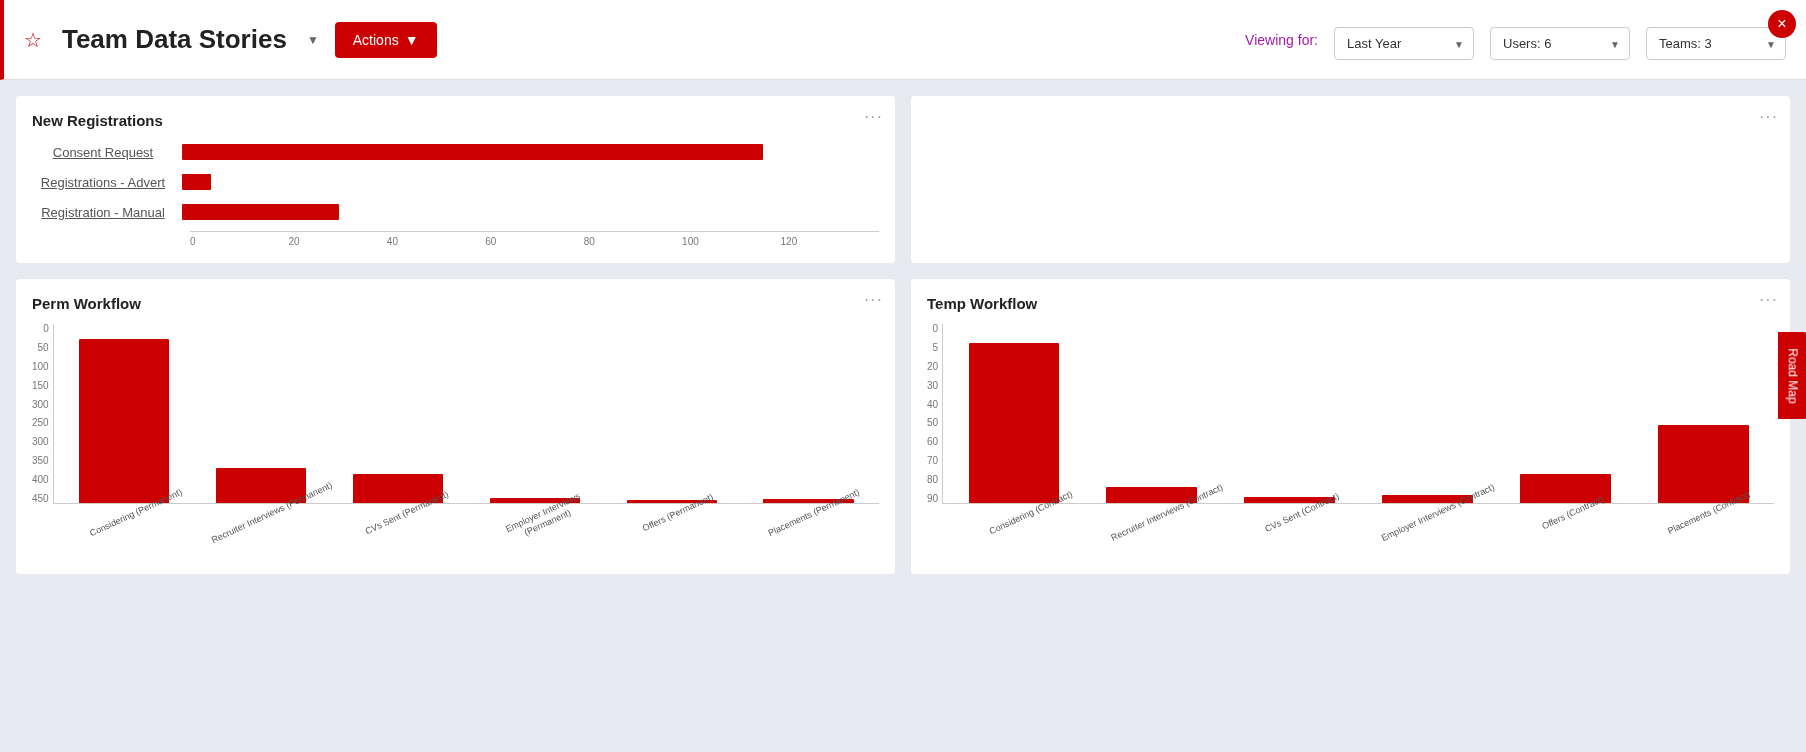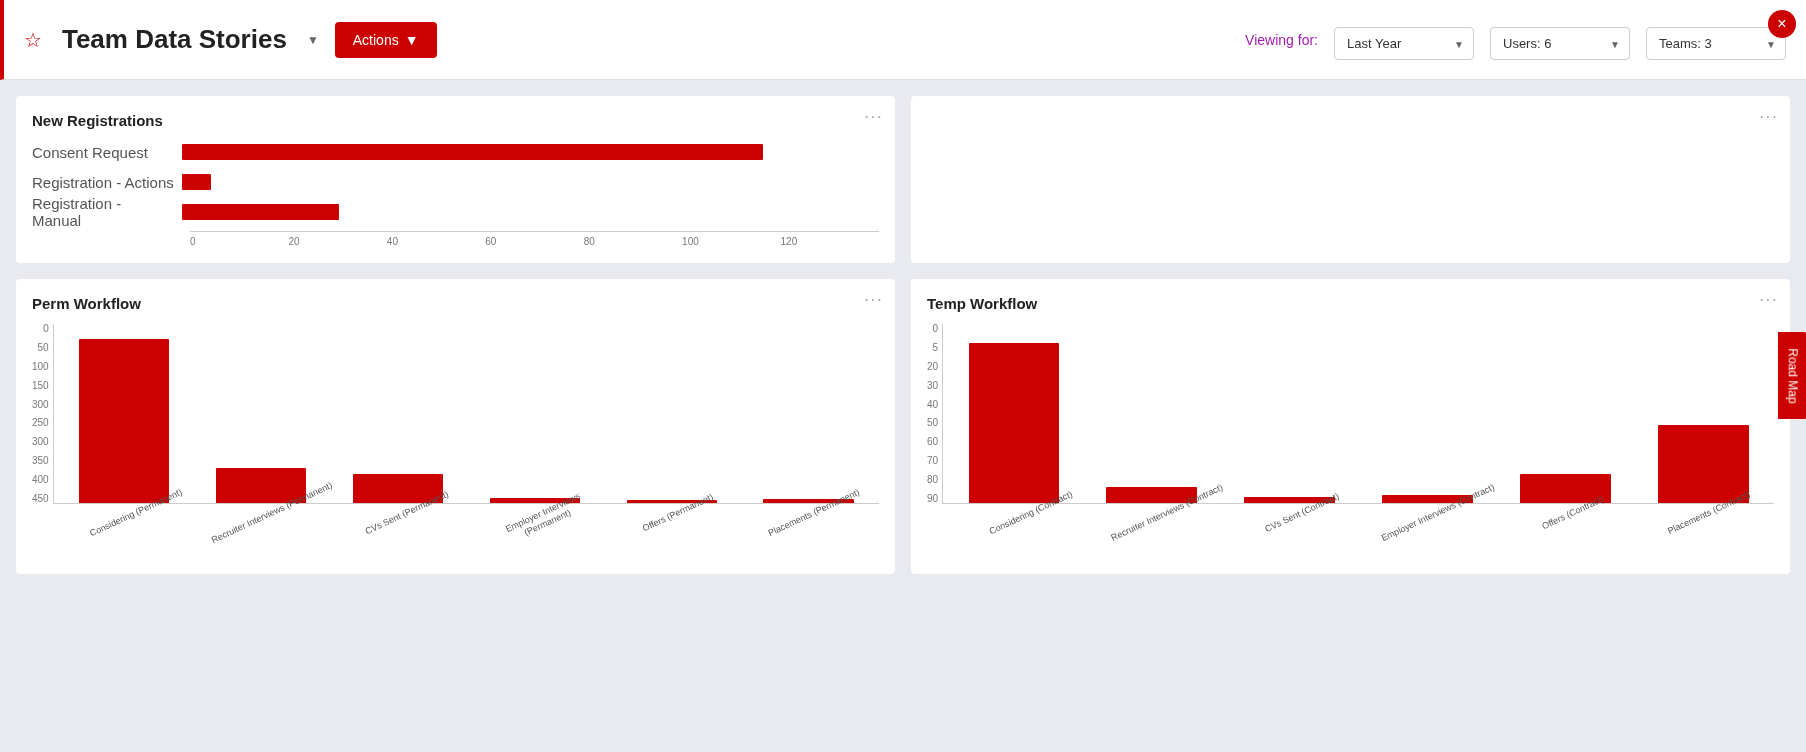--- a/index.html
+++ b/index.html
@@ -135,25 +135,26 @@
     
     .h-chart { width: 100%; }
     .h-chart-row {
       display: flex;
       align-items: center;
       margin-bottom: 8px;
       height: 22px;
     }
     .h-chart-label {
       width: 150px;
-      text-align: left;
-      font-size: 15px;
+      text-align: center;
+      font-size: 13px;
       color: #555;
       padding-right: 8px;
       flex-shrink: 0;
+      text-decoration: underline;
     }
     .h-chart-bar-container {
       flex: 1;
       height: 16px;
       position: relative;
     }
     .h-chart-bar {
       height: 100%;
       background: #cc0000;
       border-radius: 1px;
@@ -293,21 +294,21 @@
 
     <div class="h-chart" id="h-chart-container">
 
     <div class="h-chart-row">
           <div class="h-chart-label">Consent Request</div>
           <div class="h-chart-bar-container">
             <div class="h-chart-bar" style="width: 83.3333%;"></div>
           </div>
         </div>
         <div class="h-chart-row">
-          <div class="h-chart-label">Registration - Actions</div>
+          <div class="h-chart-label">Registrations - Advert</div>
           <div class="h-chart-bar-container">
             <div class="h-chart-bar" style="width: 4.16667%;"></div>
           </div>
         </div>
         <div class="h-chart-row">
           <div class="h-chart-label">Registration - Manual</div>
           <div class="h-chart-bar-container">
             <div class="h-chart-bar" style="width: 22.5%;"></div>
           </div>
         </div>

